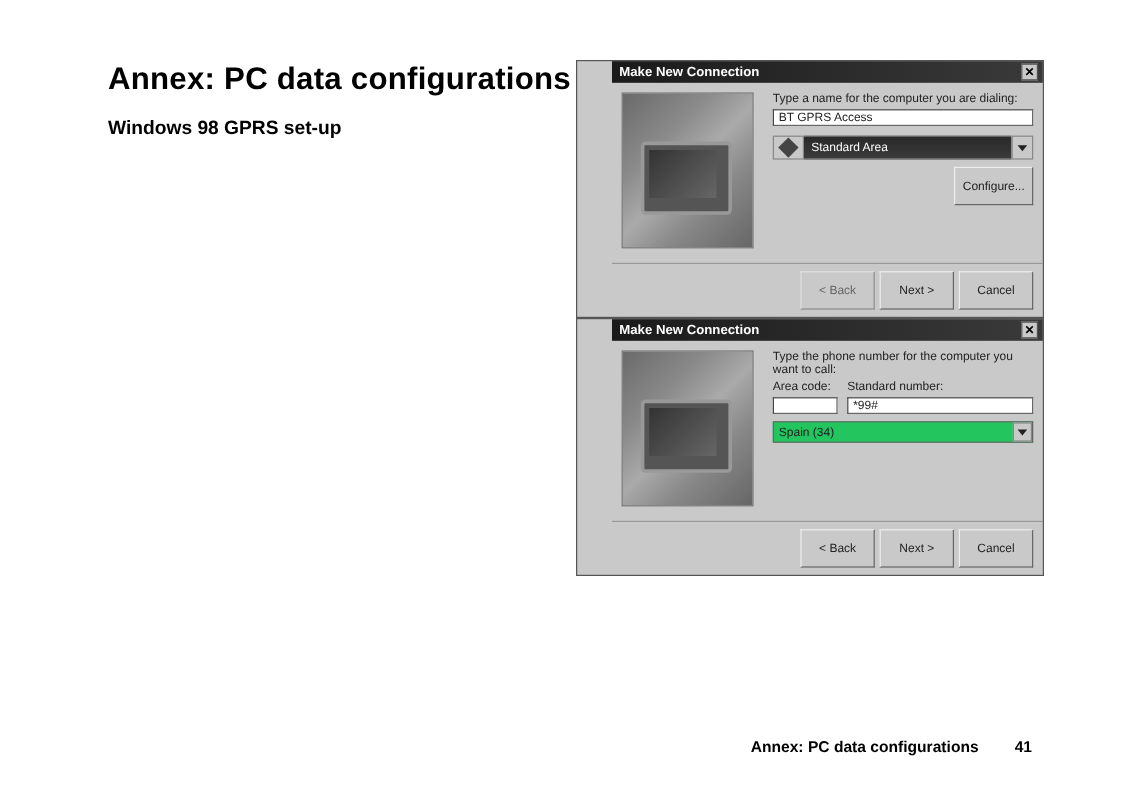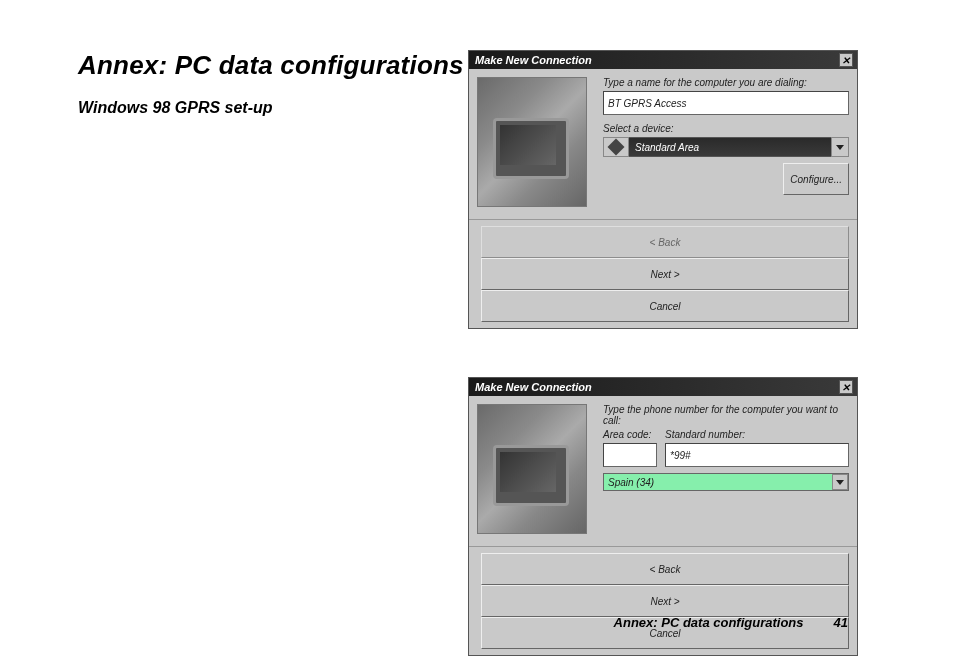--- a/index.html
+++ b/index.html
@@ -6,25 +6,24 @@
   body {
     width: 954px;
     height: 667px;
     background: #fff;
     font-family: Arial, Helvetica, sans-serif;
     color: #000;
     position: relative;
   }
   .page {
     position: absolute;
-    left: 78px;
+    left: 90px;
     top: 50px;
     width: 790px;
     height: 580px;
-    font-style: italic;
   }
   .heading {
     font-size: 26px;
     font-weight: bold;
     margin-bottom: 18px;
     letter-spacing: 0.2px;
   }
   .subheading {
     font-size: 16px;
     font-weight: bold;
@@ -32,23 +31,23 @@
   .dialogs {
     position: absolute;
     top: 0;
     right: 10px;
     width: 390px;
   }
   .dialog {
     width: 390px;
     border: 1px solid #555;
     background: #c9c9c9;
-    margin-bottom: 48px;
     position: relative;
     font-size: 10px;
+    padding-left: 29px;
   }
   .titlebar {
     height: 18px;
     background: linear-gradient(to right, #1a1a1a, #3a3a3a);
     color: #fff;
     display: flex;
     align-items: center;
     justify-content: space-between;
     padding: 0 4px 0 6px;
     font-weight: bold;
@@ -103,21 +102,21 @@
   }
   .form-area { flex: 1; }
   .field-label {
     font-size: 10px;
     color: #222;
     margin-bottom: 3px;
     display: block;
   }
   .text-input {
     width: 100%;
-    height: 24px;
+    height: 14px;
     background: #fff;
     border: 1px solid #666;
     border-top-color: #444;
     border-left-color: #444;
     padding: 0 4px;
     font-size: 10px;
     color: #222;
     display: flex;
     align-items: center;
     margin-bottom: 8px;
@@ -187,31 +186,30 @@
     justify-content: center;
     padding: 0 6px;
     margin-left: 4px;
     cursor: pointer;
   }
   .dialog-footer {
     border-top: 1px solid #999;
     padding: 6px 8px;
     display: flex;
     justify-content: flex-end;
-    flex-direction: column;
   }
   .dialog-footer .btn { min-width: 62px; }
   .row2 { display: flex; gap: 8px; margin-bottom: 6px; }
   .col-small { width: 54px; }
   .col-rest { flex: 1; }
   .dropdown-light {
     display: flex;
     width: 100%;
     height: 18px;
-    background: #86efac;
+    background: #22c55e;
     border: 1px solid #666;
     margin-bottom: 6px;
   }
   .dropdown-light .ddl-main {
     flex: 1;
     padding: 0 4px;
     font-size: 10px;
     display: flex;
     align-items: center;
     color: #222;
@@ -245,21 +243,20 @@
     <div class="dialog">
       <div class="titlebar">
         <span>Make New Connection</span>
         <div class="close">✕</div>
       </div>
       <div class="dialog-body">
         <div class="pc-image"></div>
         <div class="form-area">
           <span class="field-label">Type a name for the computer you are dialing:</span>
           <div class="text-input">BT GPRS Access</div>
-          <span class="field-label">Select a device:</span>
           <div class="dropdown">
             <div class="dd-left">
                 <div class="diamond"></div>
               </div>
             <div class="dd-main">Standard Area</div>
             <div class="dd-arrow">
                 <div class="arrow-down"></div>
               </div>
           </div>
           <div class="btn-row">

